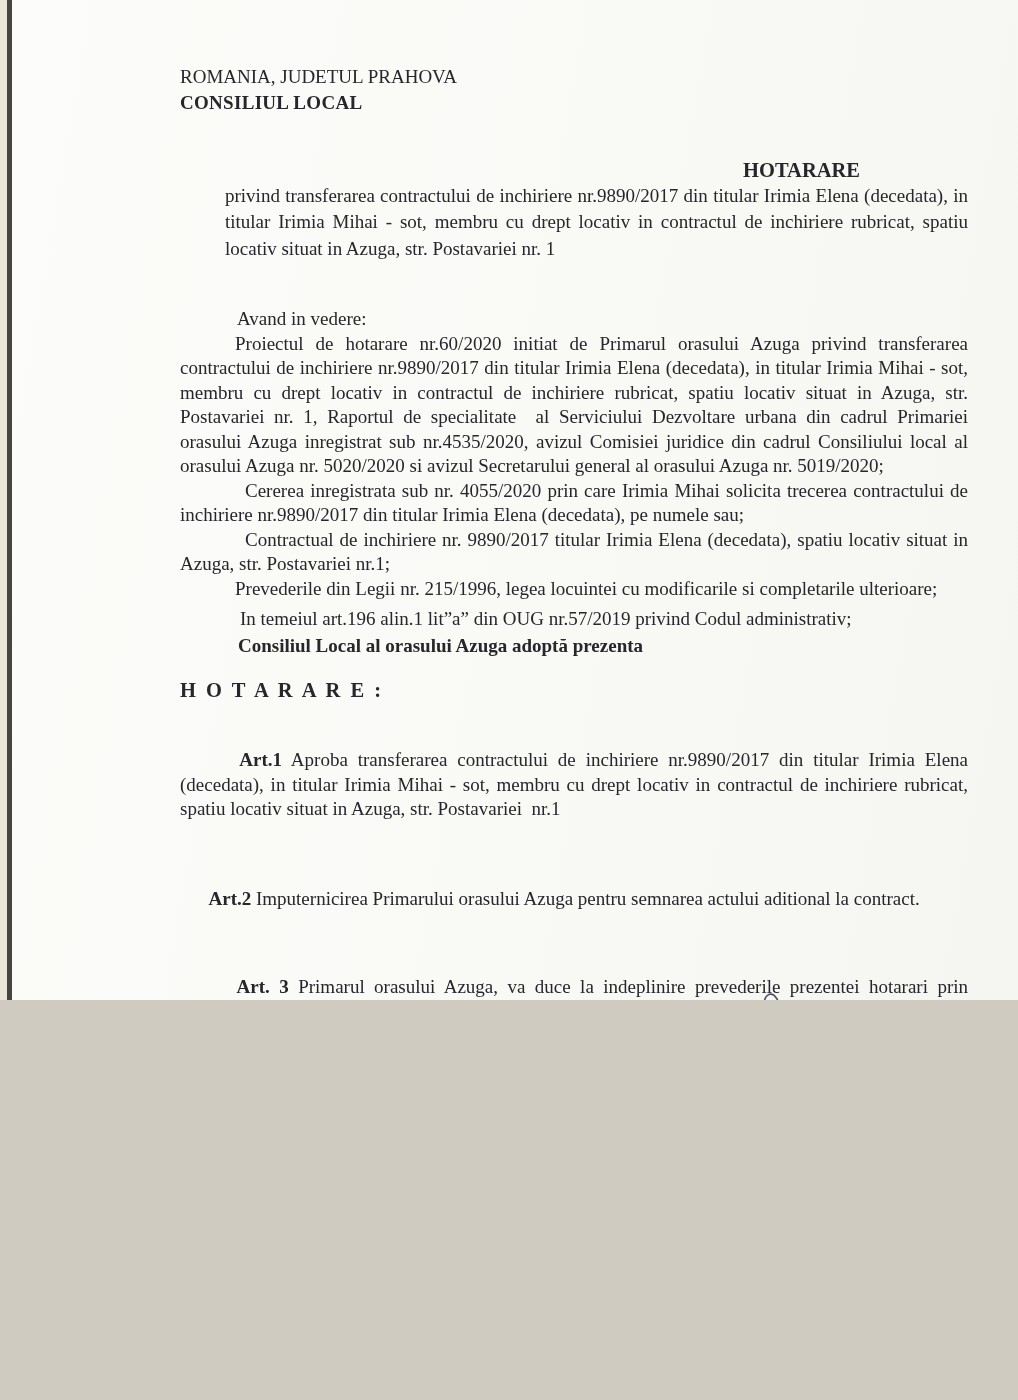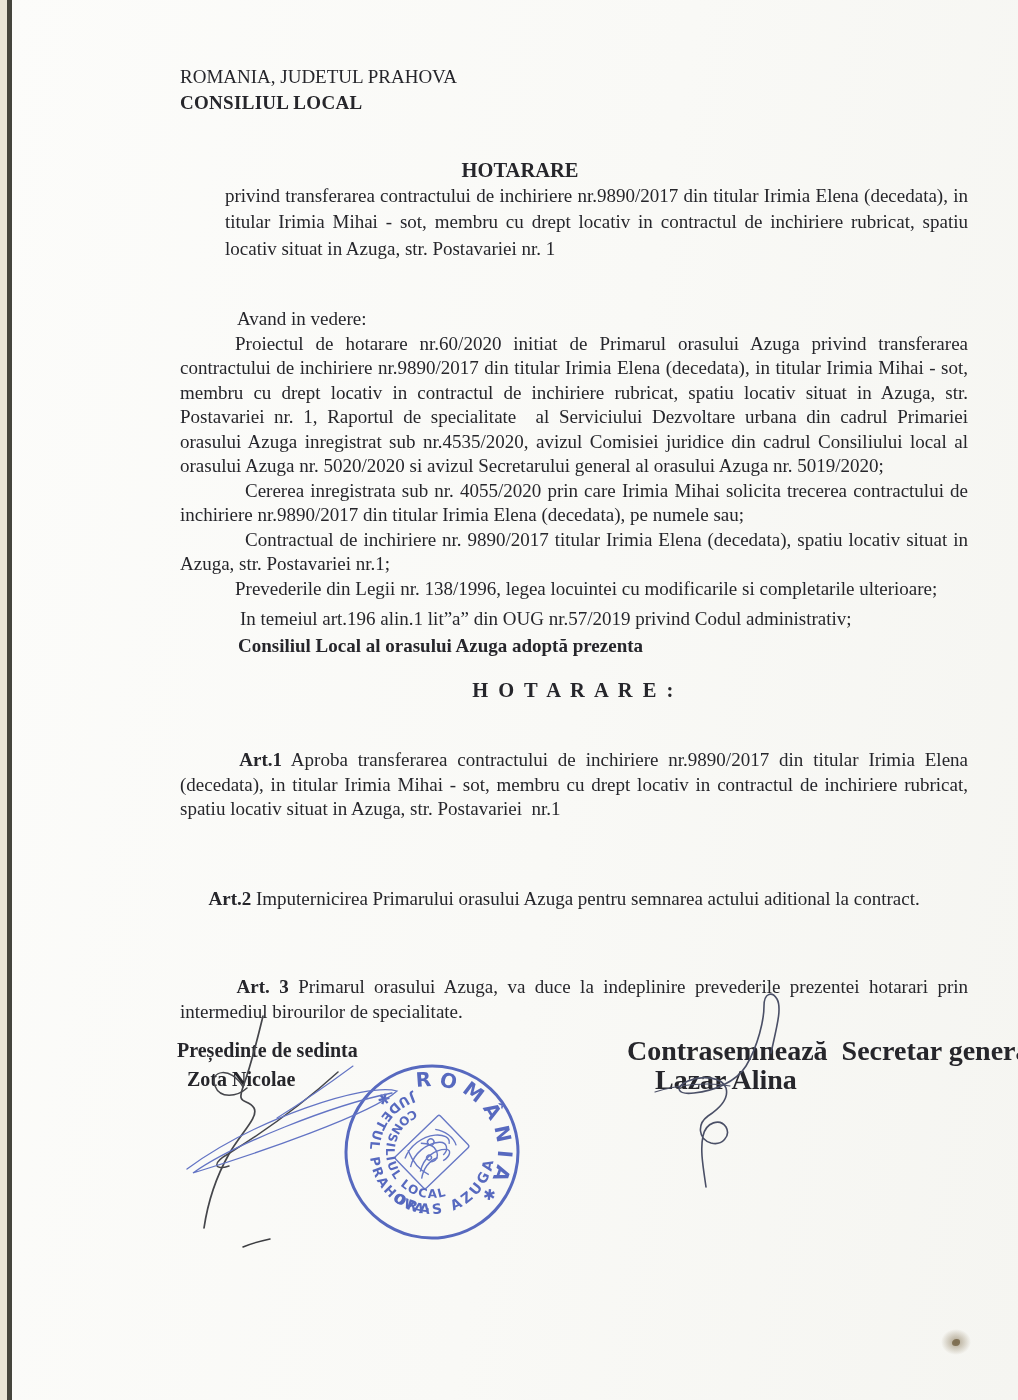--- a/index.html
+++ b/index.html
@@ -1,19 +1,19 @@
 <!DOCTYPE html>
 <html><head>
 <meta charset="utf-8">
 <style>
   html, body { margin: 0; padding: 0; background: #cfcbc0; }
   .page {
     position: relative;
     width: 1018px;
-    height: 1400px;
+    height: 1000px;
     margin: 0 auto;
     background: linear-gradient(100deg, #fcfcfa 0%, #f9f9f6 55%, #f5f5f1 100%);
     overflow: hidden;
     font-family: "Liberation Serif", serif;
     color: #26262b;
   }
   .scan-edge-light { position: absolute; left: 0; top: 0; width: 7px; height: 100%; background: #e9e5d7; }
   .scan-edge-dark  { position: absolute; left: 7px; top: 0; width: 5px; height: 100%; background: #45453d; }
 
   .content {
@@ -23,41 +23,41 @@
     font-size: 19px;
     line-height: 24.5px;
   }
   .header-block { line-height: 25.5px; }
   .header-line { white-space: pre-wrap; }
   .header-line.bold { font-weight: bold; letter-spacing: 0.3px; }
 
   .doc-title {
     margin-top: 43px;
     width: 680px;
-    text-align: center;
+    text-align: right;
     font-weight: bold;
     font-size: 20.5px;
   }
   .doc-subtitle {
     margin-left: 45px;
     width: 743px;
     text-align: justify;
     white-space: pre-wrap;
     line-height: 26.5px;
   }
 
   .intro { margin-top: 45px; text-indent: 57px; }
   .para  { text-align: justify; white-space: pre-wrap; }
   .ind55 { text-indent: 55px; }
   .ind65 { text-indent: 65px; }
   .legal-basis { margin-top: 6px; text-indent: 60px; white-space: pre-wrap; }
   .adoption { margin-top: 2px; text-indent: 58px; font-weight: bold; }
   .decision-heading {
     margin-top: 20px;
-    text-align: center;
+    text-align: left;
     font-weight: bold;
     font-size: 20.5px;
     letter-spacing: 2.5px;
     white-space: pre-wrap;
   }
   .article { text-align: justify; white-space: pre-wrap; text-indent: 58px; }
   .article .art-label { font-weight: bold; }
   .mt21 { margin-top: 21px; }
   .mt16 { margin-top: 16px; }
   .mt15 { margin-top: 15px; }
@@ -105,21 +105,21 @@
       <div class="header-line bold">CONSILIUL LOCAL</div>
     </div>
 
     <div class="doc-title">HOTARARE</div>
     <div class="doc-subtitle">privind transferarea contractului de inchiriere nr.9890/2017 din titular Irimia Elena (decedata), in titular Irimia Mihai - sot, membru cu drept locativ in contractul de inchiriere rubricat, spatiu locativ situat in Azuga, str. Postavariei nr. 1</div>
 
     <div class="intro">Avand in vedere:</div>
     <div class="para ind55">Proiectul de hotarare nr.60/2020 initiat de Primarul orasului Azuga privind transferarea contractului de inchiriere nr.9890/2017 din titular Irimia Elena (decedata), in titular Irimia Mihai - sot, membru cu drept locativ in contractul de inchiriere rubricat, spatiu locativ situat in Azuga, str. Postavariei nr. 1, Raportul de specialitate  al Serviciului Dezvoltare urbana din cadrul Primariei orasului Azuga inregistrat sub nr.4535/2020, avizul Comisiei juridice din cadrul Consiliului local al orasului Azuga nr. 5020/2020 si avizul Secretarului general al orasului Azuga nr. 5019/2020;</div>
     <div class="para ind65">Cererea inregistrata sub nr. 4055/2020 prin care Irimia Mihai solicita trecerea contractului de inchiriere nr.9890/2017 din titular Irimia Elena (decedata), pe numele sau;</div>
     <div class="para ind65">Contractual de inchiriere nr. 9890/2017 titular Irimia Elena (decedata), spatiu locativ situat in Azuga, str. Postavariei nr.1;</div>
-    <div class="para ind55">Prevederile din Legii nr. 138/1996, legea locuintei cu modificarile si completarile ulterioare;</div>
+    <div class="para ind55">Prevederile din Legii nr. 215/1996, legea locuintei cu modificarile si completarile ulterioare;</div>
 
     <div class="legal-basis">In temeiul art.196 alin.1 lit”a” din OUG nr.57/2019 privind Codul administrativ;</div>
     <div class="adoption">Consiliul Local al orasului Azuga adoptă prezenta</div>
     <div class="decision-heading">H O T A R A R E :</div>
 
     <div class="article mt21">
       <span class="art-label">Art.1</span><span> Aproba transferarea contractului de inchiriere nr.9890/2017 din titular Irimia Elena (decedata), in titular Irimia Mihai - sot, membru cu drept locativ in contractul de inchiriere rubricat, spatiu locativ situat in Azuga, str. Postavariei  nr.1</span>
     </div>
     <div class="article mt16">
       <span class="art-label">Art.2</span><span> Imputernicirea Primarului orasului Azuga pentru semnarea actului aditional la contract.</span>

